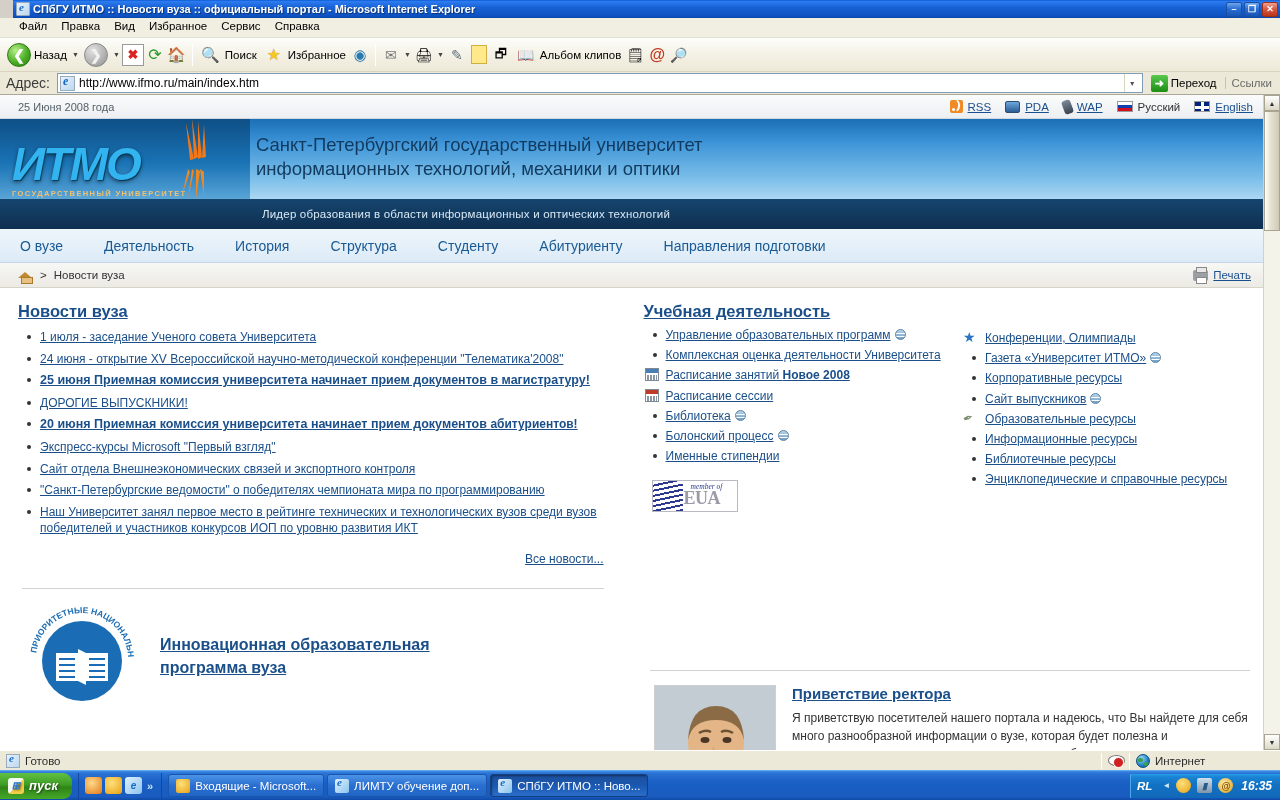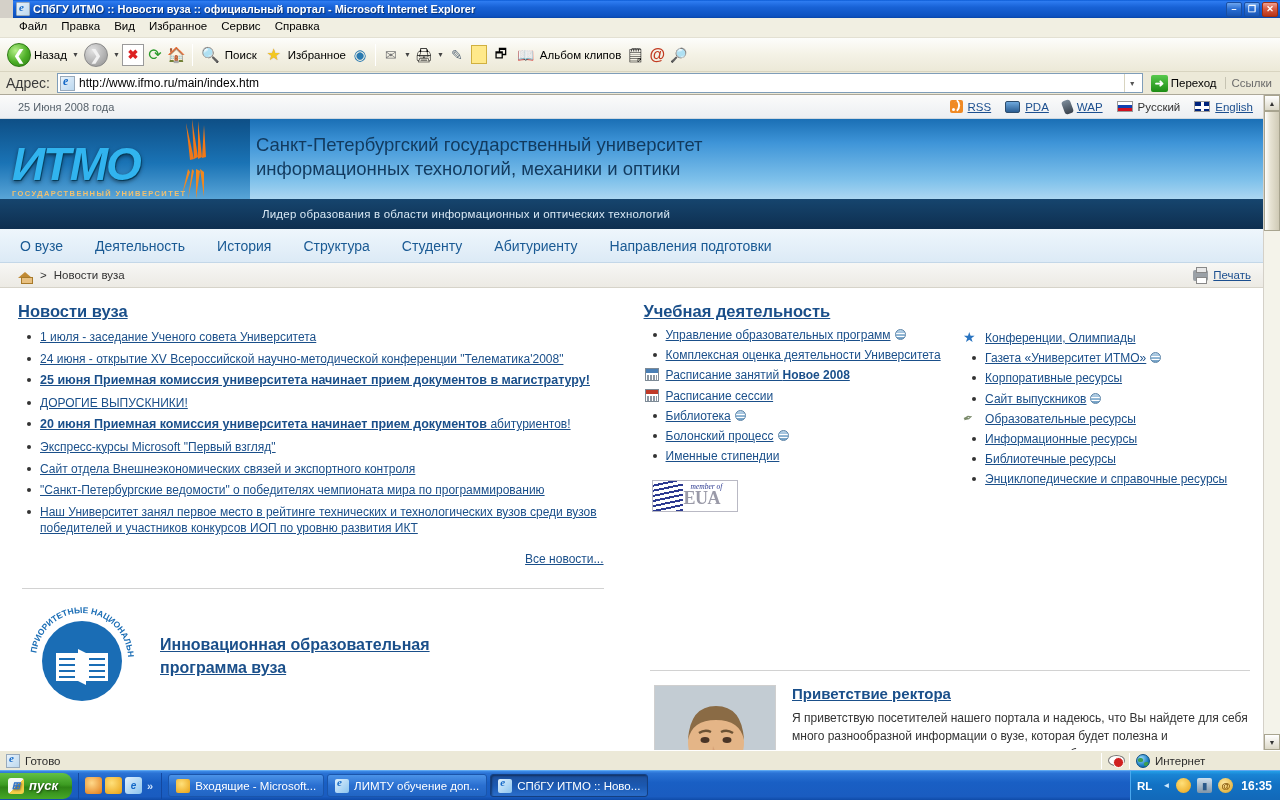--- a/index.html
+++ b/index.html
@@ -151,21 +151,21 @@
   .banner-title{ position:absolute;left:256px;top:14px;right:12px;
     font-size:18.5px;color:#123a5e;line-height:1.32;font-weight:normal; }
   .banner-tagbar{ position:absolute;left:250px;right:0;bottom:0;height:30px;
     background:linear-gradient(to bottom,#16456e,#0e2f50);display:flex;align-items:center; }
   .banner-tagbar .tg{ color:#d8e8f4;font-size:11.5px;padding-left:12px;letter-spacing:.2px; }
   .banner-tagbar-left{ position:absolute;left:0;width:250px;bottom:0;height:30px;
     background:linear-gradient(to bottom,#16456e,#0e2f50);}
 
   
   .nav{ height:34px;background:linear-gradient(to bottom,#eef6fc,#dceaf6);
-    display:flex;align-items:center;padding-left:20px;gap:8px;border-bottom:1px solid #c3d7e8; }
+    display:flex;align-items:center;padding-left:20px;gap:17px;border-bottom:1px solid #c3d7e8; }
   .nav a{ font-size:14px;color:#1a5a94;text-decoration:none;padding:0 12px; }
   .nav a:first-child{ padding-left:0; }
 
   
   .crumb{ height:25px;background:linear-gradient(to bottom,#f7f7f5,#eceae4);
     display:flex;align-items:center;justify-content:space-between;
     padding:0 12px 0 18px;border-bottom:1px solid #d6d3c9;}
   .crumb-l{ display:flex;align-items:center;gap:7px;font-size:11.5px;color:#333; }
   .home-ico{ width:15px;height:14px;flex:none;position:relative; }
   .home-ico:before{content:"";position:absolute;left:0;top:4px;width:0;height:0;
@@ -187,21 +187,21 @@
   h2.sec{ font-size:16.5px;color:#1a4f8a;margin:0 0 8px 0;font-weight:bold;
     text-decoration:underline; }
   h2.sec.mid{ margin-bottom:6px; }
 
   ul.newslist{ margin:0;padding:0 0 0 22px;list-style:none; }
   ul.newslist li{ position:relative;margin-bottom:5.5px;line-height:1.35; }
   ul.newslist li:before{ content:"";position:absolute;left:-13px;top:6px;width:4px;height:4px;
     border-radius:50%;background:#333; }
   ul.newslist a{ color:#1a4f8a;font-size:12px;text-decoration:underline; }
   ul.newslist li.b a{ font-weight:bold;font-size:12.5px; }
-  ul.newslist li.b a .tail{ font-weight:normal;font-size:12px; }
+  ul.newslist li.b a .tail{ font-weight:bold;font-size:12px; }
   .allnews{ text-align:right;padding:10px 10px 0 0; }
   .allnews a{ color:#1a4f8a;font-size:12px;text-decoration:underline; }
 
   ul.linklist{ margin:0;padding:0 0 0 22px;list-style:none; }
   ul.linklist li{ position:relative;margin-bottom:4px;line-height:1.35; }
   ul.linklist li .bullet{ position:absolute;left:-13px;top:6px;width:4px;height:4px;
     border-radius:50%;background:#333; }
   ul.linklist a{ color:#1a4f8a;font-size:12px;text-decoration:underline; }
   ul.linklist .newtag{ font-weight:bold;color:#1a4f8a; }
   .ic-globe{ display:inline-block;width:11px;height:11px;border-radius:50%;vertical-align:-1px;
@@ -294,23 +294,23 @@
     padding:0 7px;color:#fff;font-size:11.5px;white-space:nowrap;overflow:hidden; }
   .task.active{ background:linear-gradient(to bottom,#1d4f9c,#1b58b0 50%,#2a6ecb); 
     border-color:#143f80; box-shadow:inset 1px 1px 2px rgba(0,0,0,.4); }
   .task-ico{ width:14px;height:14px;flex:none;border-radius:2px;
     background:linear-gradient(135deg,#dff0fd,#8cc4ee);position:relative; }
   .task-ico:after{content:"e";position:absolute;left:2px;top:-3px;font-size:11px;font-style:italic;
     font-weight:bold;color:#1569c7;font-family:"Liberation Serif",serif;}
   .task-ico.out{ background:radial-gradient(circle at 40% 35%,#ffe07a,#e8a014); }
   .task-ico.out:after{ content:""; }
   .task-lbl{ overflow:hidden;text-overflow:ellipsis; }
-  .tray{ display:flex;align-items:center;gap:6px;height:30px;padding:0 8px 0 6px;
+  .tray{ display:flex;align-items:center;gap:6px;height:24px;padding:0 8px 0 6px;
     background:linear-gradient(to bottom,#23a0e8 0%,#1a84d4 12%,#1272c4 45%,#1268b8 100%);
-    border-left:1px solid #4aa8ee; }
+    border-left:1px solid #4aa8ee;font-style:italic; }
   .tray .kb{ color:#fff;font-size:11.5px;font-weight:bold;padding-right:4px; }
   .tray .arr{ color:#cfe8fb;font-size:8px; }
   .tr-ico{ width:15px;height:15px;border-radius:50%;flex:none;
     display:flex;align-items:center;justify-content:center;font-size:9px;color:#fff;font-weight:bold; }
   .tr-y{ background:radial-gradient(circle at 40% 35%,#ffe07a,#e8a014); }
   .tr-net{ background:linear-gradient(to bottom,#cfe0ee,#7f95a8);border-radius:2px;color:#2a5a8a; }
   .tr-at{ background:radial-gradient(circle at 40% 35%,#ffe9a0,#d8a020);color:#7a4a00; }
   .tray .clock{ color:#fff;font-size:12px;font-weight:bold;padding-left:2px; }
 </style>
 </head>

